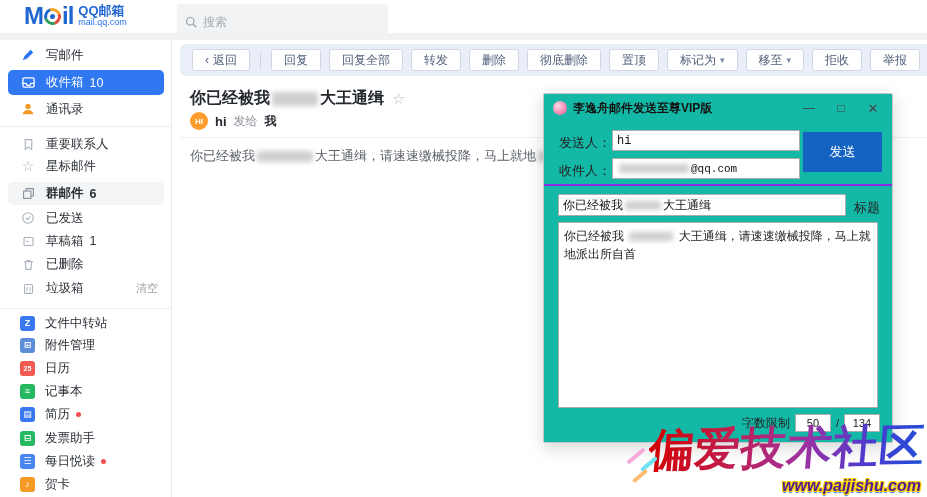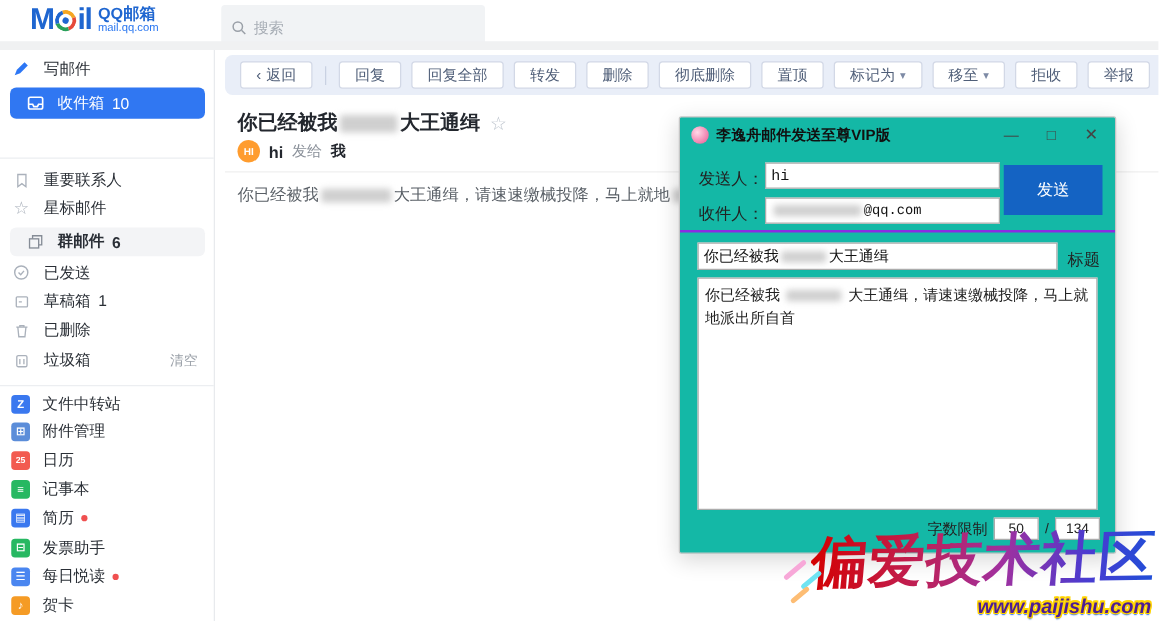--- a/index.html
+++ b/index.html
@@ -18,21 +18,21 @@
   .logo-brand { font-size:13px; font-weight:bold; color:#1f66d0; }
   .logo-domain { font-size:9px; color:#2775f0; }
   .searchbox { position:absolute; left:177px; top:4px; width:211px; height:35px; background:#f1f3f5;
     border-radius:3px; display:flex; align-items:center; padding:0 8px; gap:6px; }
   .searchbox input { flex:1; border:none; outline:none; background:transparent; font-size:12px; color:#333;
     font-family:"Liberation Sans","DejaVu Sans",sans-serif; }
   .searchbox input::placeholder { color:#a7adb5; }
 
   
   .sidebar { position:absolute; left:0; top:40px; width:172px; height:457px; background:#fff; border-right:1px solid #e8eaed; }
-  .srow { position:absolute; left:0; width:172px; height:22px; display:flex; align-items:center; padding-left:9px;
+  .srow { position:absolute; left:0; width:172px; height:22px; display:flex; align-items:center; padding-left:20px;
     font-size:12.5px; color:#2a2f36; gap:10px; cursor:pointer; }
   .srow .cnt { margin-left:-4px; }
   .srow.selected { left:8px; width:156px; height:25px; background:#3077f2; border-radius:5px; color:#fff; padding-left:12px; }
   .srow.hovered { left:8px; width:156px; height:23px; background:#f3f4f6; border-radius:5px; padding-left:12px; font-weight:bold; }
   .sdivider { position:absolute; left:0; width:171px; height:1px; background:#eceef1; }
   .sicon { width:16px; height:16px; flex:0 0 16px; display:flex; align-items:center; justify-content:center; }
   .staricon { font-size:14px; color:#aab1bb; line-height:1; }
   .clearlink { position:absolute; right:14px; font-size:11px; color:#9aa0a8; cursor:pointer; }
   .appicon { width:15px; height:15px; flex:0 0 15px; border-radius:3px; color:#fff; font-size:9px; font-weight:bold;
     display:flex; align-items:center; justify-content:center; line-height:1; }
@@ -140,20 +140,29 @@
       <span class="sicon">
         <svg width="15" height="15" viewBox="0 0 16 16" fill="none" stroke="#fff" stroke-width="1.4">
           <rect x="2" y="3" width="12" height="10" rx="1.5"></rect>
             <path d="M2 9h3.5l1 2h3l1-2H14"></path>
         </svg>
       </span>
       <span>收件箱</span>
       <span class="cnt">10</span>
     </div>
 
+    <div class="srow" style="top:58px;">
+      <span class="sicon">
+        <svg width="14" height="14" viewBox="0 0 16 16" fill="#f59a23">
+          <circle cx="8" cy="5" r="3"></circle>
+            <path d="M2 14c0-3 2.7-5 6-5s6 2 6 5z"></path>
+        </svg>
+      </span>
+      <span>通讯录</span>
+    </div>
 
     <div class="sdivider" style="top:86px;"></div>
 
     <div class="srow" style="top:93px;">
       <span class="sicon">
         <svg width="13" height="13" viewBox="0 0 16 16" fill="none" stroke="#aab1bb" stroke-width="1.3">
           <path d="M4 2h8v12l-4-3-4 3z"></path>
         </svg>
       </span>
       <span>重要联系人</span>

